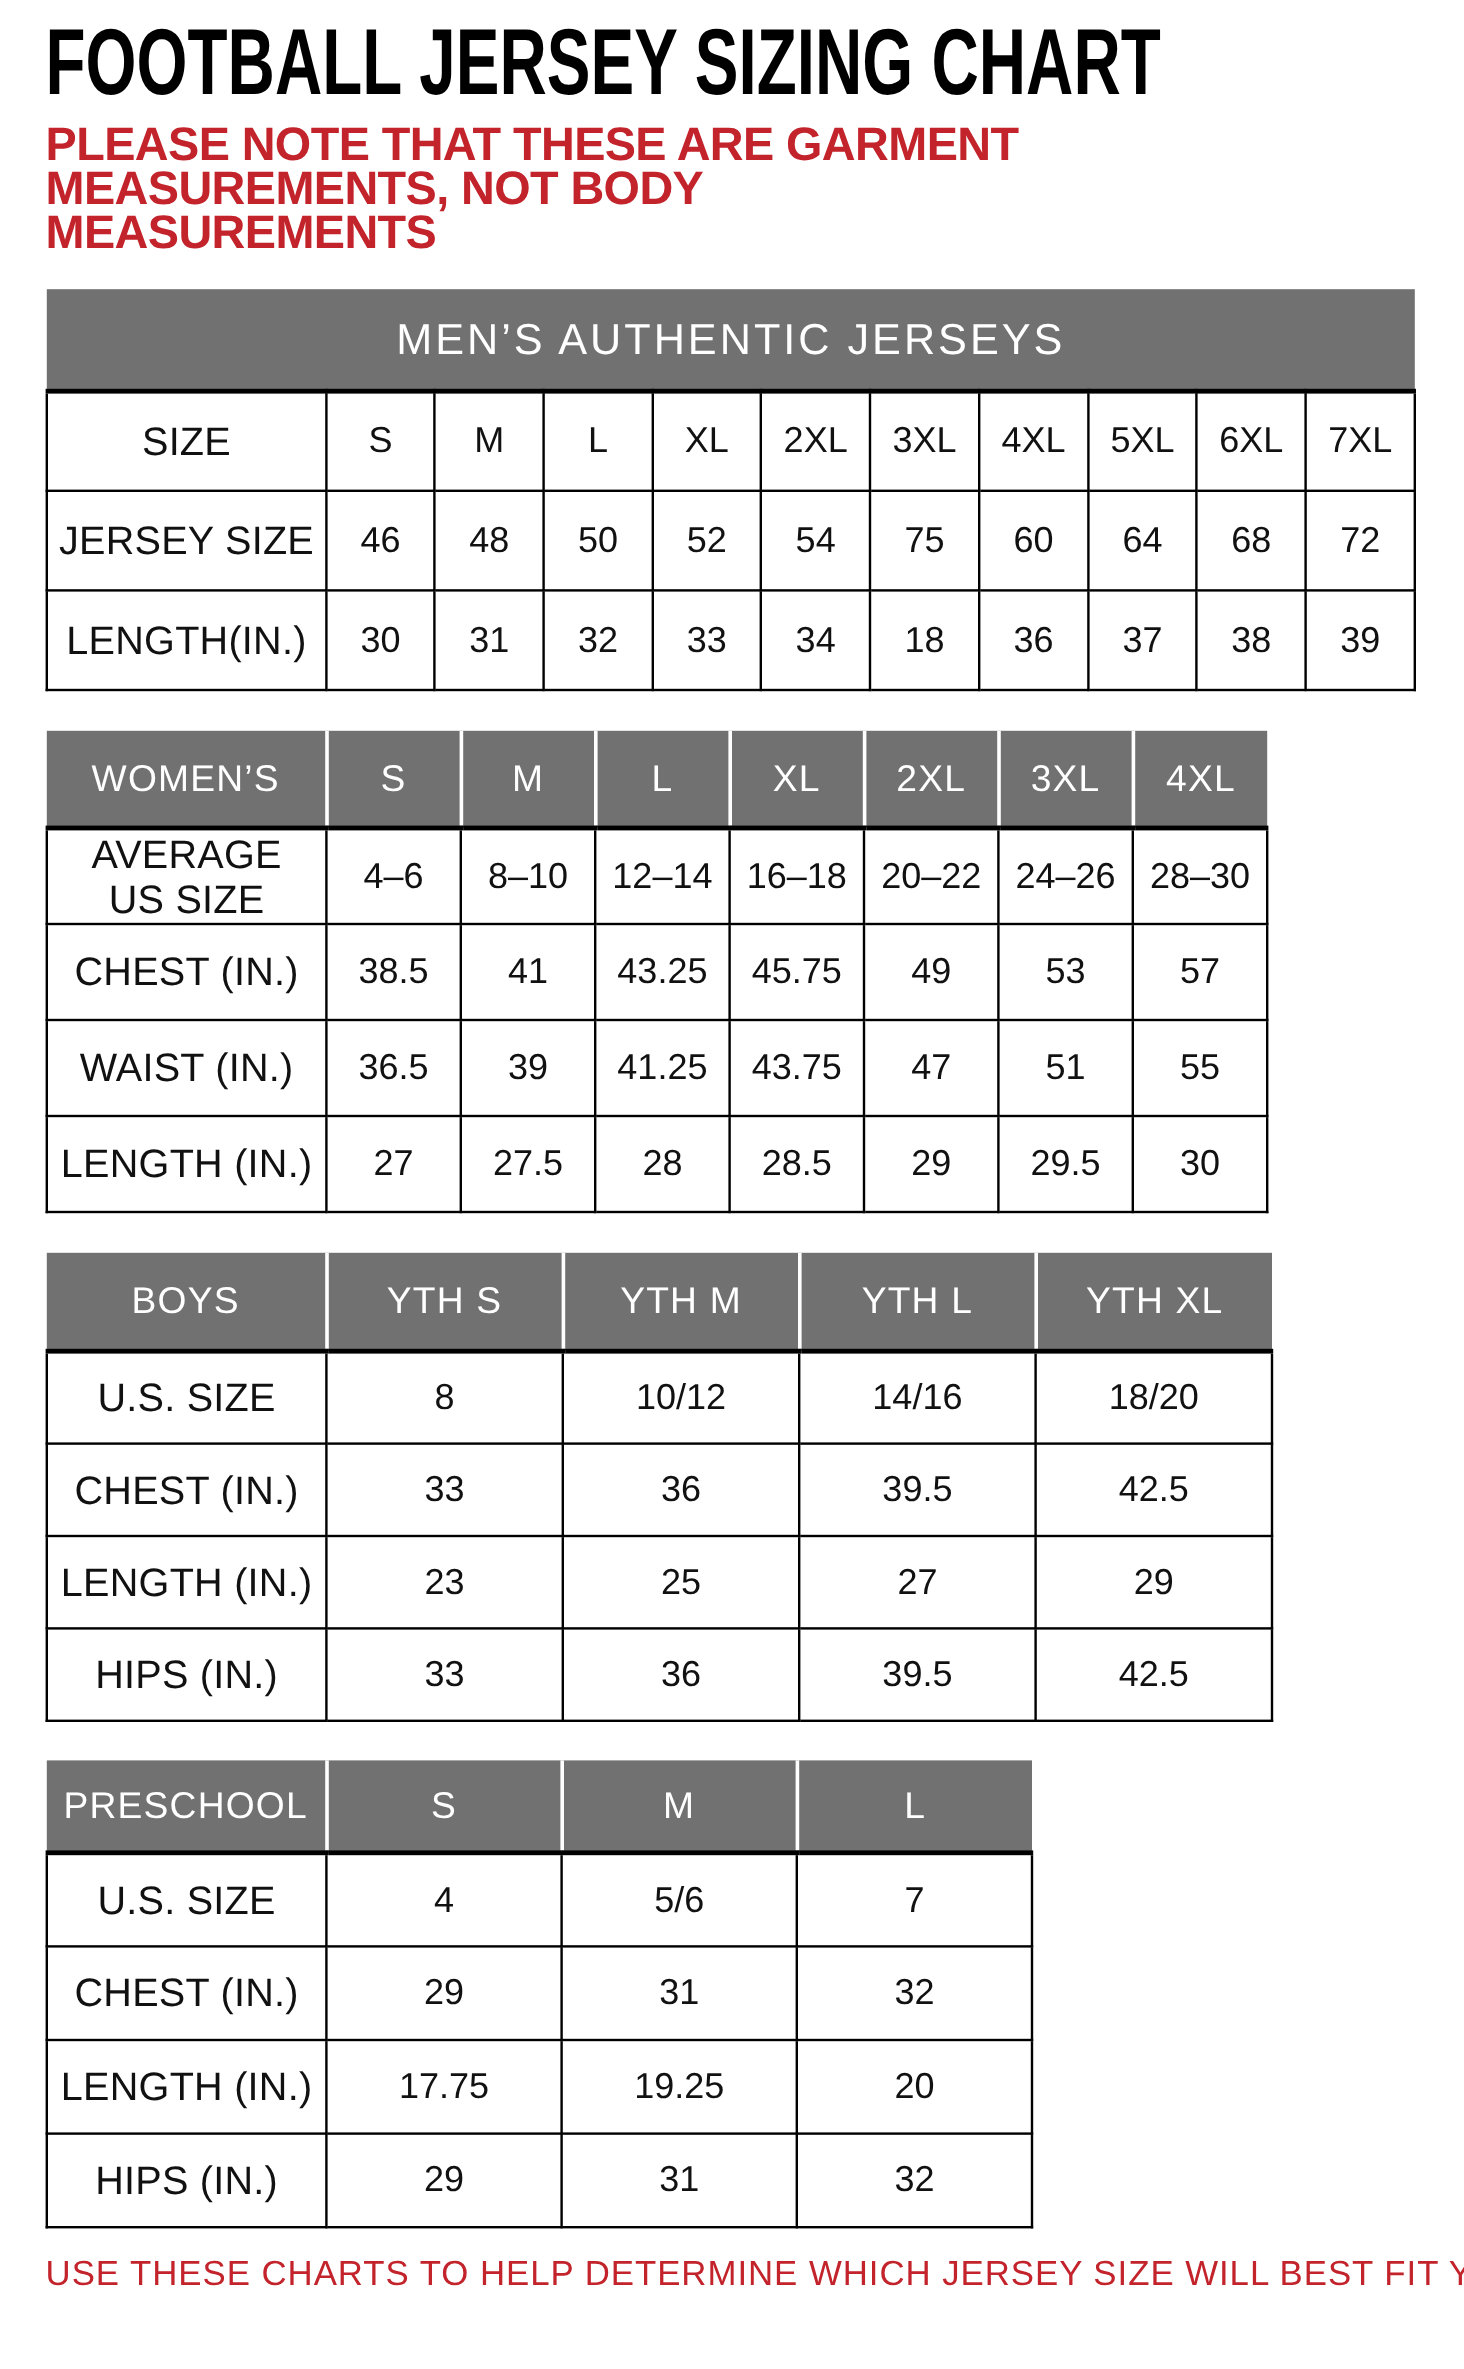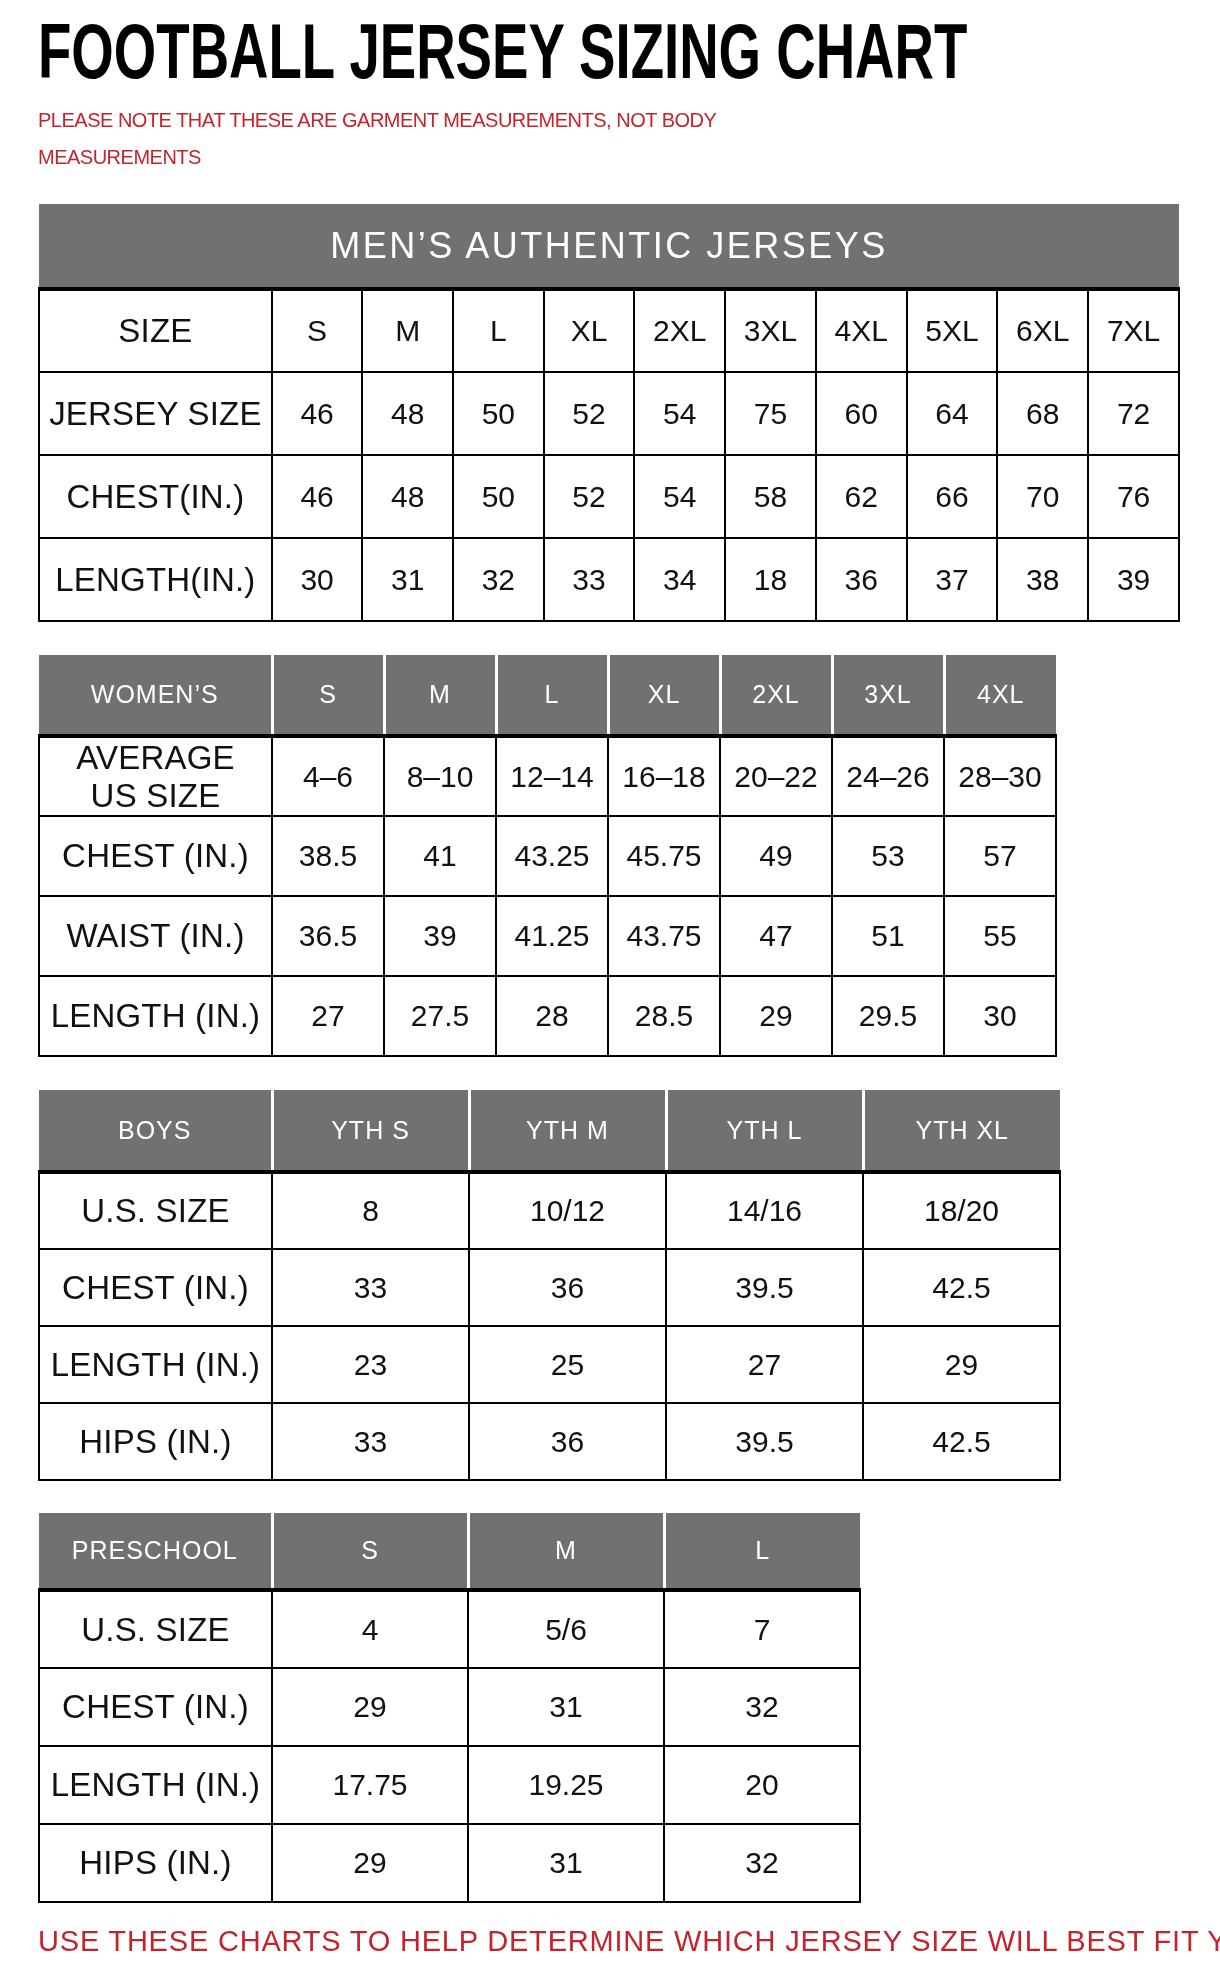--- a/index.html
+++ b/index.html
@@ -23,26 +23,26 @@
     line-height: 1.0;
     font-weight: 800;
     color: #000;
     white-space: nowrap;
     transform: scaleX(0.70);
     transform-origin: 0 50%;
     letter-spacing: 0px;
   }
   .garment-note {
     margin-top: 12px;
-    font-size: 20px;
+    font-size: 39px;
     line-height: 37px;
     letter-spacing: -0.5px;
     color: #c3232b;
     white-space: pre-line;
-    font-weight: 400;
+    font-weight: 700;
   }
   .table-host { }
   .host-mens      { margin-top: 28px; }
   .host-womens    { margin-top: 33px; }
   .host-boys      { margin-top: 33px; }
   .host-preschool { margin-top: 32px; }
 
   table.size-table {
     border-collapse: collapse;
     table-layout: fixed;
@@ -72,21 +72,21 @@
     color: #ffffff;
     font-size: 36px;
     letter-spacing: 2.5px;
     border: 0;
     border-bottom: 4px solid #000;
     font-weight: 400;
   }
   th.gray-cell {
     background: #717171;
     color: #ffffff;
-    font-size: 25px;
+    font-size: 31px;
     letter-spacing: 1px;
     border: 0;
     border-right: 3px solid #ffffff;
     border-bottom: 4px solid #000;
     font-weight: 400;
   }
   th.gray-cell:last-child { border-right: 0; }
 
   
   .t-mens      thead tr { height: 85px; }
@@ -158,33 +158,20 @@
             <td class="val">50</td>
             <td class="val">52</td>
             <td class="val">54</td>
             <td class="val">75</td>
             <td class="val">60</td>
             <td class="val">64</td>
             <td class="val">68</td>
             <td class="val">72</td>
           </tr>
           <tr>
-            <th class="row-label">CHEST(IN.)</th>
-            <td class="val">46</td>
-            <td class="val">48</td>
-            <td class="val">50</td>
-            <td class="val">52</td>
-            <td class="val">54</td>
-            <td class="val">58</td>
-            <td class="val">62</td>
-            <td class="val">66</td>
-            <td class="val">70</td>
-            <td class="val">76</td>
-          </tr>
-          <tr>
             <th class="row-label">LENGTH(IN.)</th>
             <td class="val">30</td>
             <td class="val">31</td>
             <td class="val">32</td>
             <td class="val">33</td>
             <td class="val">34</td>
             <td class="val">18</td>
             <td class="val">36</td>
             <td class="val">37</td>
             <td class="val">38</td>

